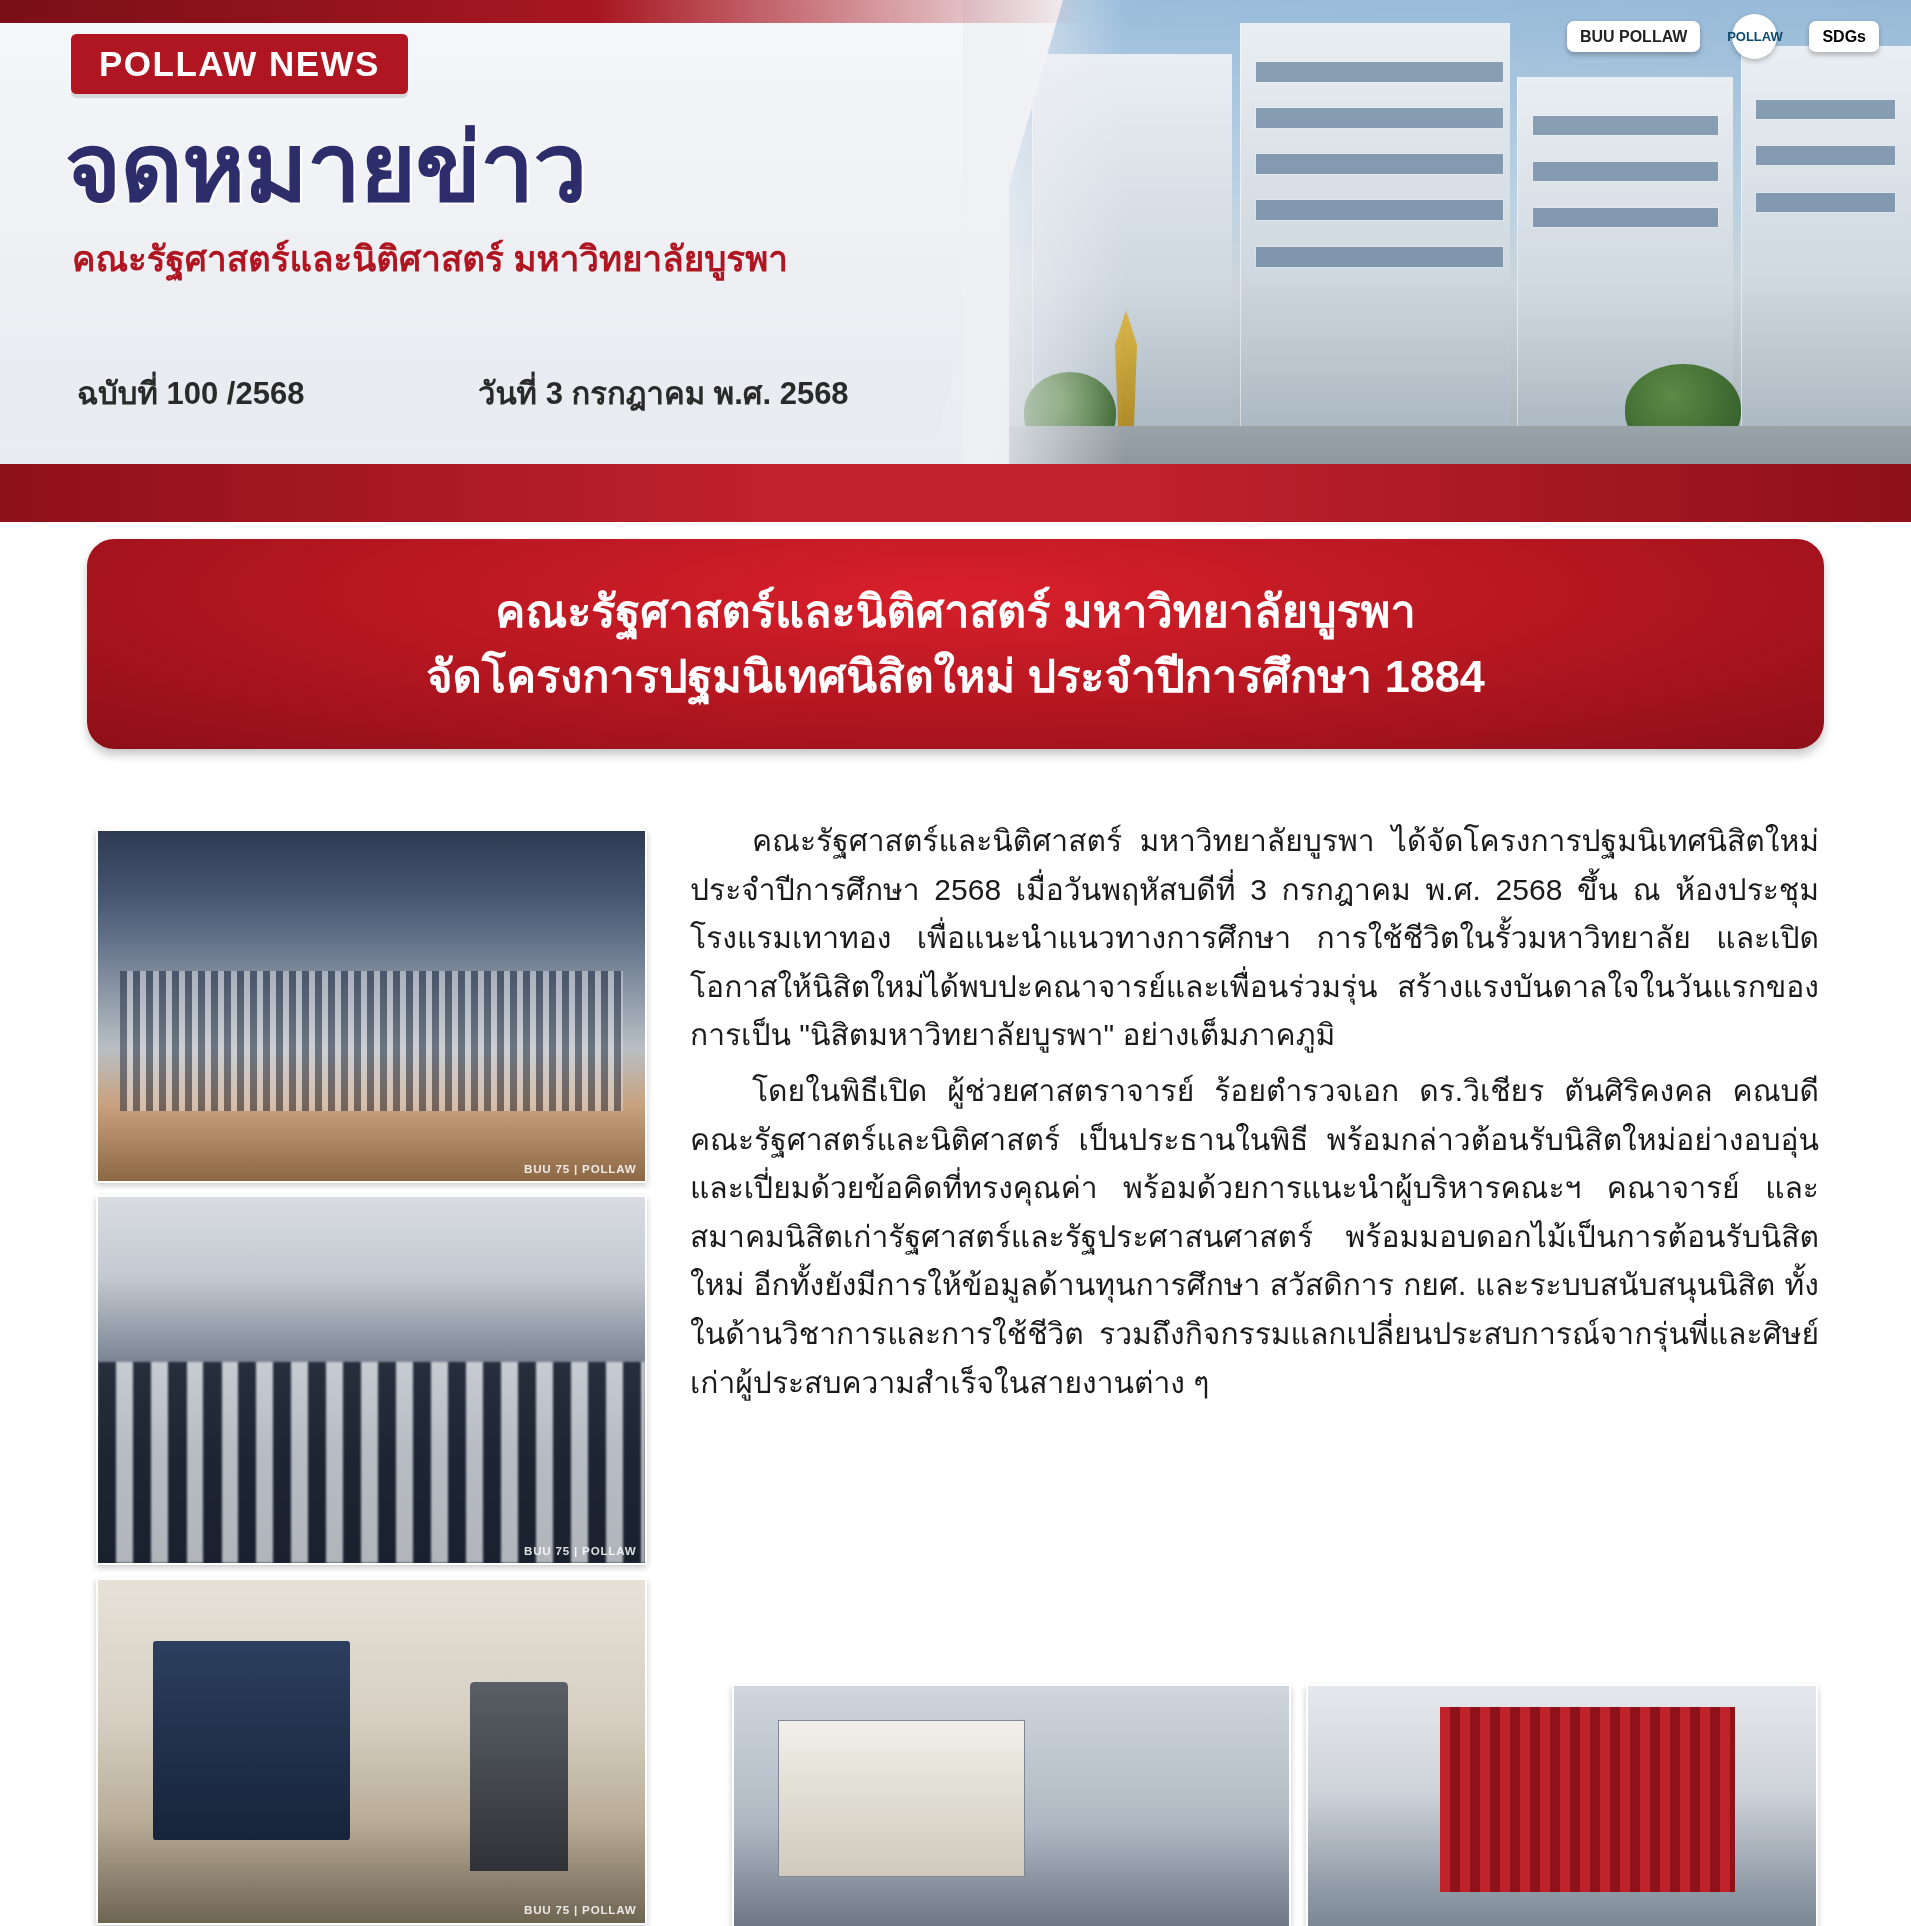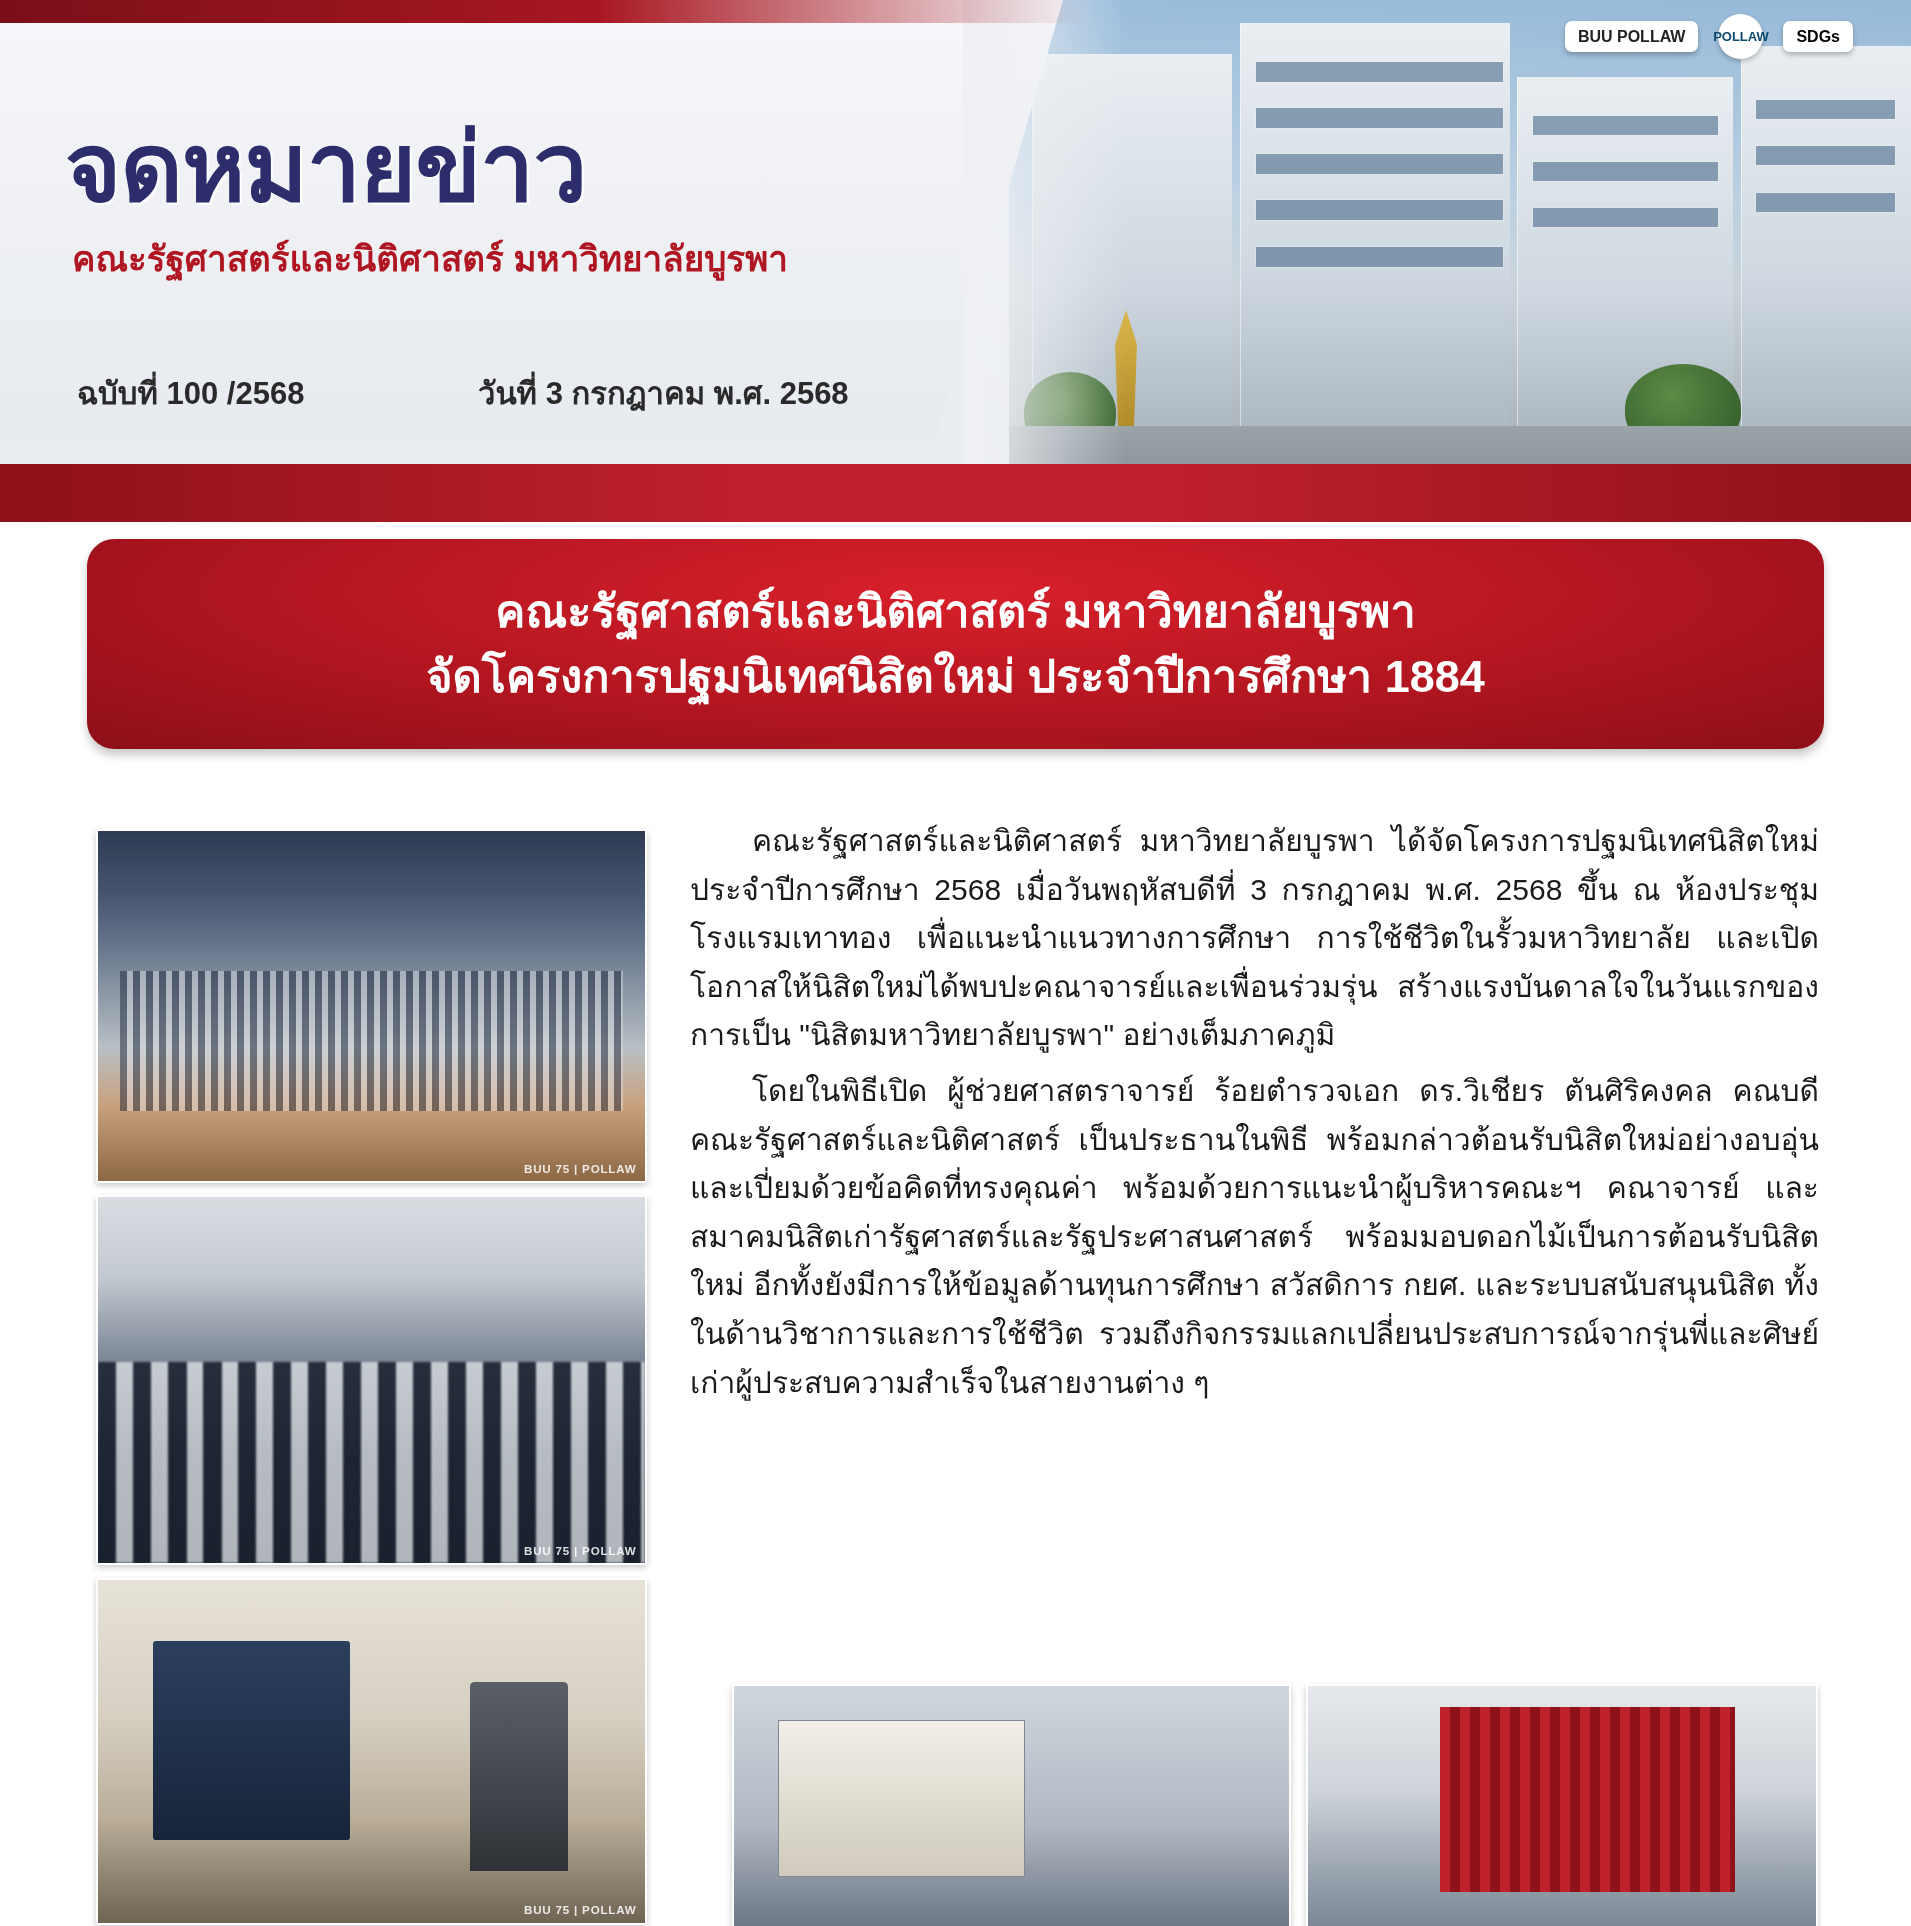--- a/index.html
+++ b/index.html
@@ -126,22 +126,22 @@
     background: linear-gradient(90deg,#8e1018 0%, #c0212c 40%, #c0212c 60%, #8e1018 100%);
   }
   .header-bottom-bar:after {
     content:"";
     position:absolute; left:0; top:-10.8px; width: 1911px; height: 12.3px;
     background: #f0d23a;
     opacity: 0.0;
   }
 
   .logo-row {
-    position:absolute; right: 58px; top: 14px;
-    display:flex; align-items:center; gap: 20px; text-align: center;
+    position:absolute; right: 32px; top: 14px;
+    display:flex; align-items:center; gap: 32px; text-align: center;
   }
   .logo-chip {
     display:flex; align-items:center; justify-content:center;
     background: #ffffff;
     border-radius: 7px;
     padding: 6.2px 13px;
     font-size: 16px;
     font-weight: bold;
     color: #b01622;
     box-shadow: 0 2.3px 5.4px rgba(0,0,0,0.25);
@@ -289,20 +289,21 @@
       <div class="hp-car" style="left:216px; width:154px;"></div>
       <div class="hp-car" style="left:408px; width:166px;"></div>
       <div class="hp-car" style="left:601px; width:162px;"></div>
       <div class="hp-car" style="left:786px; width:116px;"></div>
     </div>
 
     <div class="header-left-panel"></div>
     <div class="header-left-fade"></div>
     <div class="header-ribbon-top"></div>
 
+    <div class="pollaw-badge">POLLAW NEWS</div>
     <div class="main-thai-title">จดหมายข่าว</div>
     <div class="sub-thai-title">คณะรัฐศาสตร์และนิติศาสตร์ มหาวิทยาลัยบูรพา</div>
 
     <div class="issue-bar">
       <div class="issue-red"></div>
       <div class="issue-no">ฉบับที่  100 /2568</div>
       <div class="issue-date">วันที่ 3 กรกฎาคม พ.ศ. 2568</div>
     </div>
 
     <div class="logo-row">

